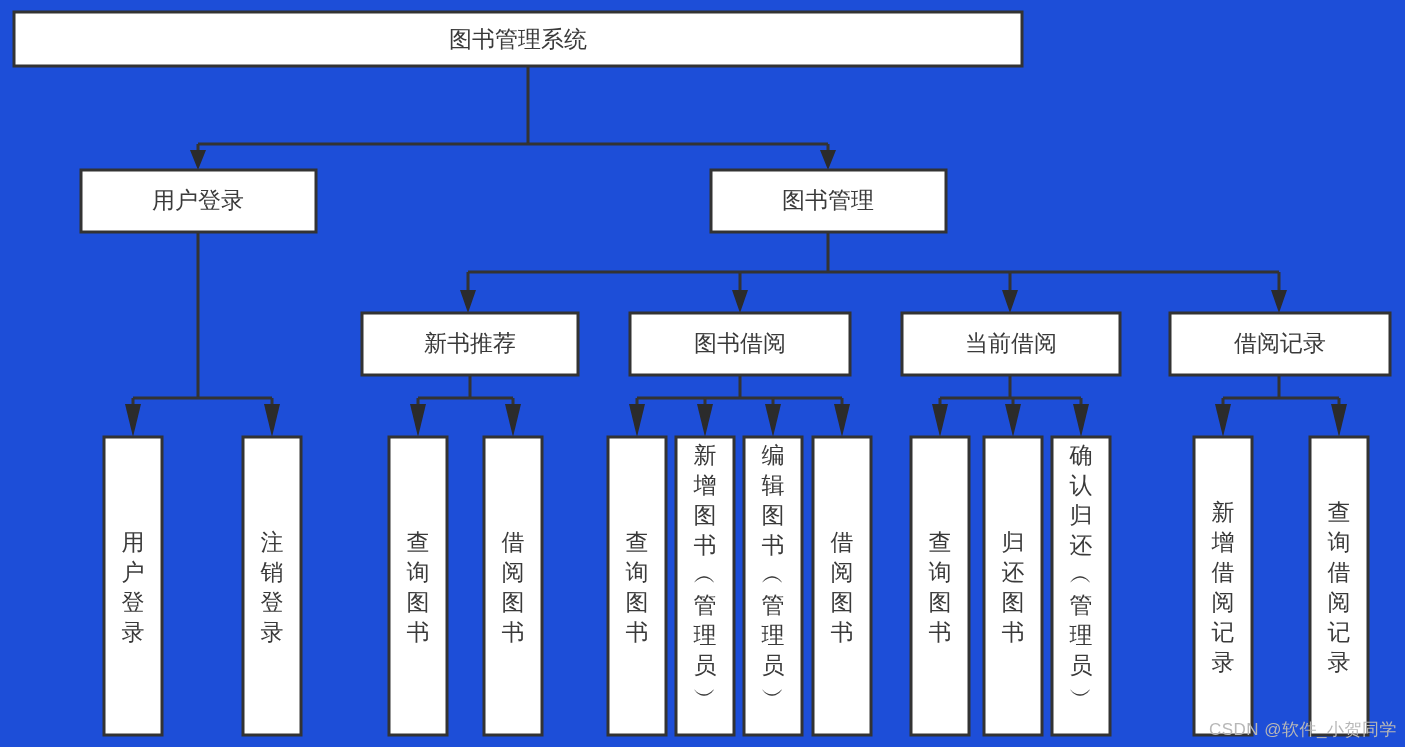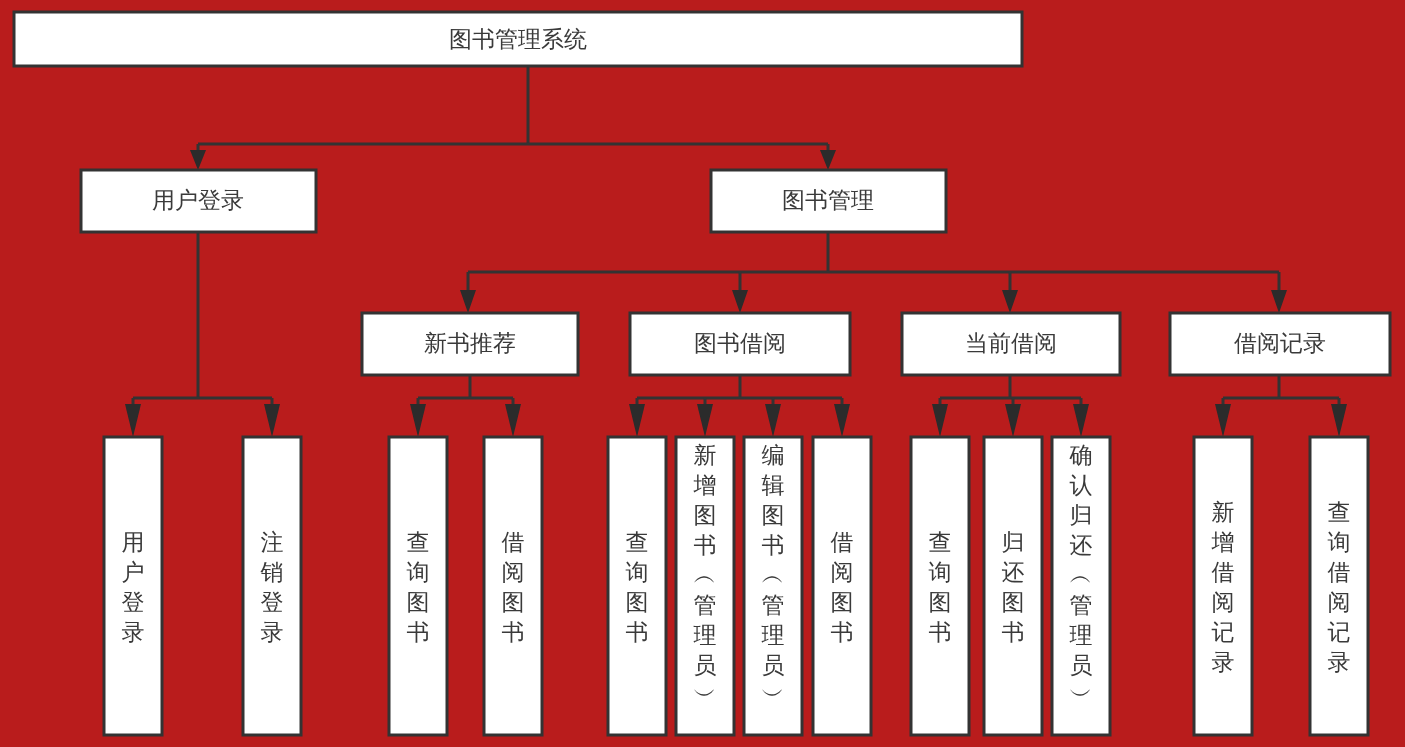--- a/index.html
+++ b/index.html
@@ -10,21 +10,21 @@
   body {
     width: 1405px;
     height: 747px;
     font-family: "Liberation Sans", "DejaVu Sans", sans-serif;
     overflow: hidden;
   }
   #diagram-root {
     position: relative;
     width: 1405px;
     height: 747px;
-    background: #b91c1c;
+    background: #1d4ed8;
   }
   svg#tree-svg {
     position: absolute;
     left: 0;
     top: 0;
     width: 1405px;
     height: 747px;
     display: block;
   }
   .node-box {
@@ -234,14 +234,15 @@
           <text class="node-label-v" x="1223" y="520"><tspan x="1223" dy="0">新</tspan><tspan x="1223" dy="30">增</tspan><tspan x="1223" dy="30">借</tspan><tspan x="1223" dy="30">阅</tspan><tspan x="1223" dy="30">记</tspan><tspan x="1223" dy="30">录</tspan></text>
         </g>
         <g>
           <rect class="node-box" x="1310" y="437" width="58" height="298"></rect>
           <text class="node-label-v" x="1339" y="520"><tspan x="1339" dy="0">查</tspan><tspan x="1339" dy="30">询</tspan><tspan x="1339" dy="30">借</tspan><tspan x="1339" dy="30">阅</tspan><tspan x="1339" dy="30">记</tspan><tspan x="1339" dy="30">录</tspan></text>
         </g>
       </g>
 
   </svg>
 
+  <div class="watermark">CSDN @软件_小贺同学</div>
 
 </div>
 
 </body></html>

